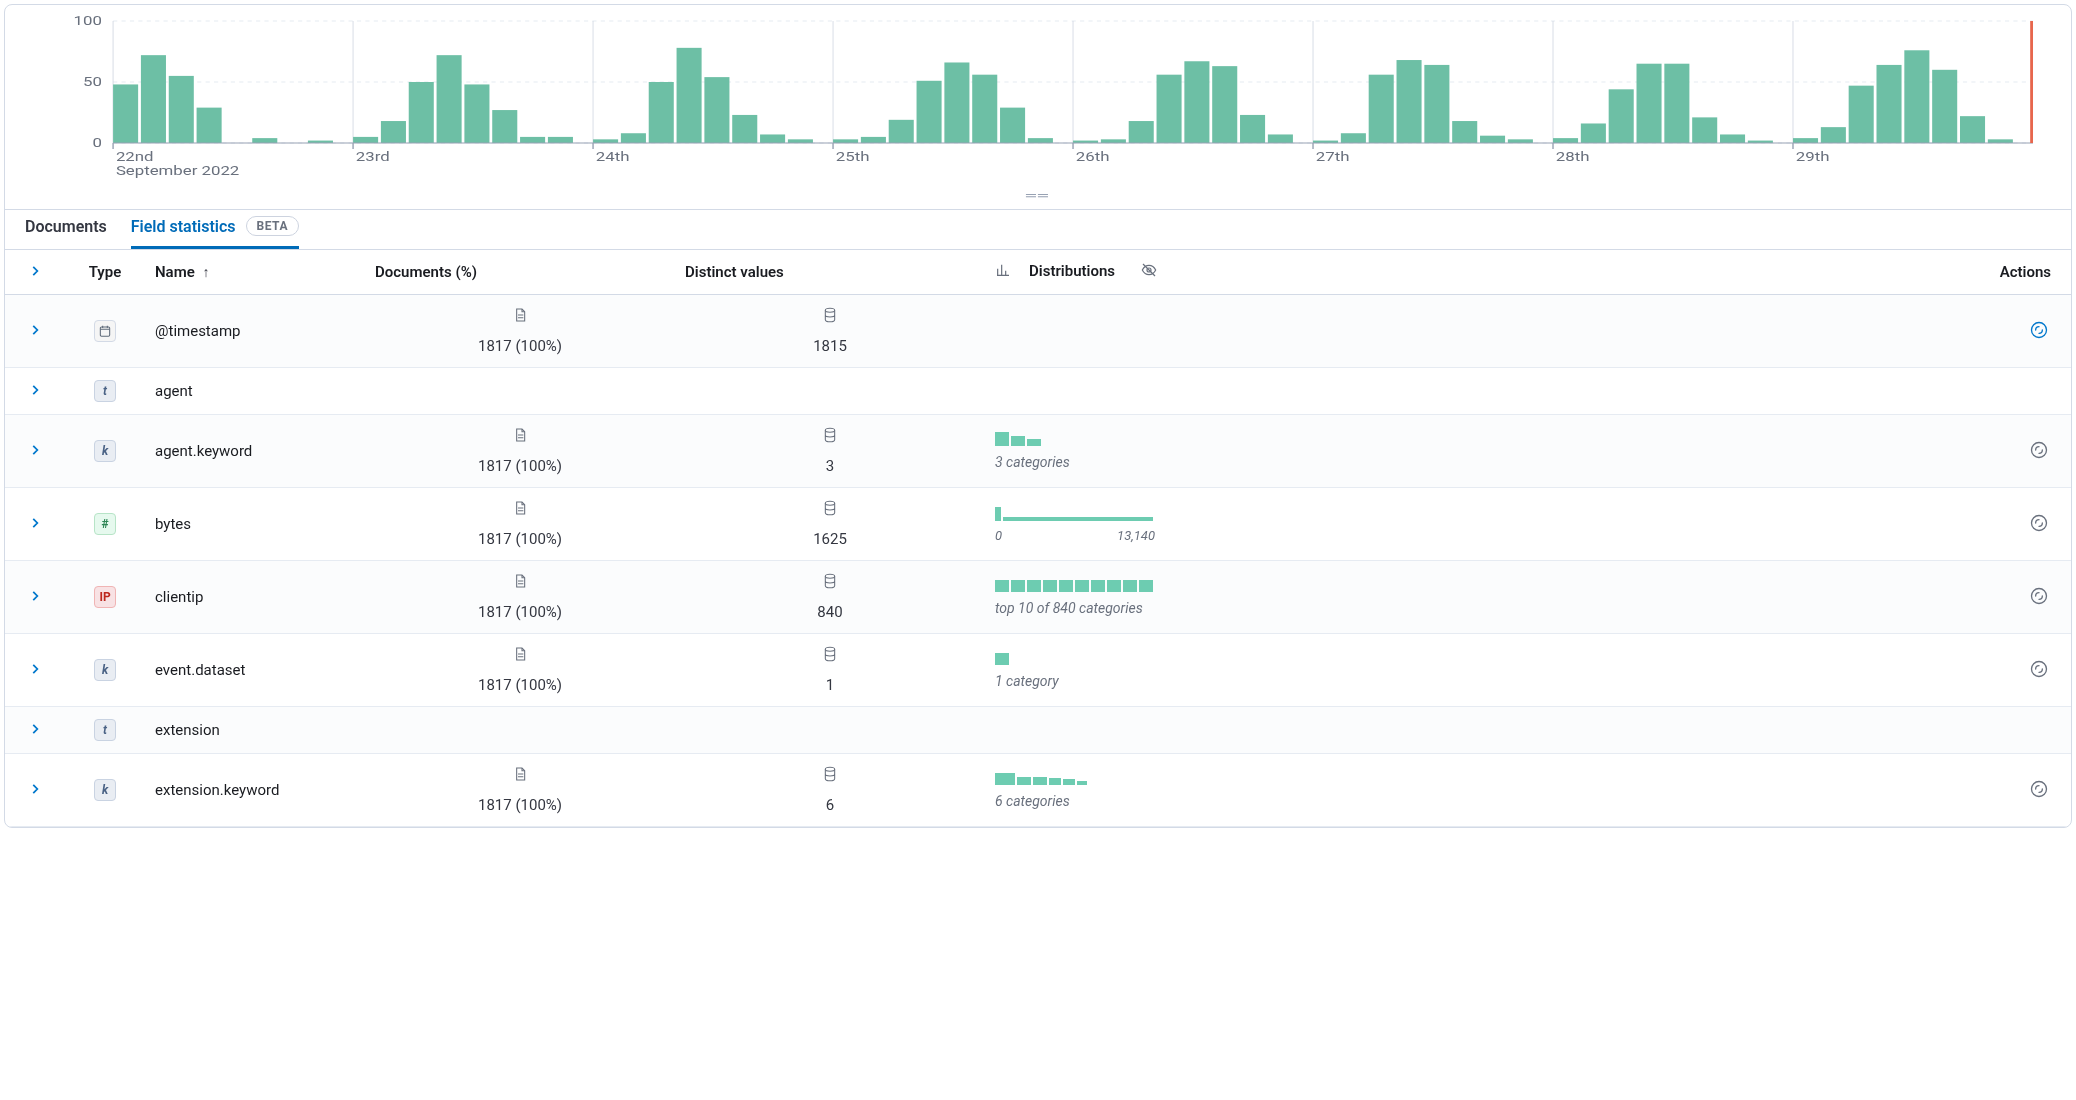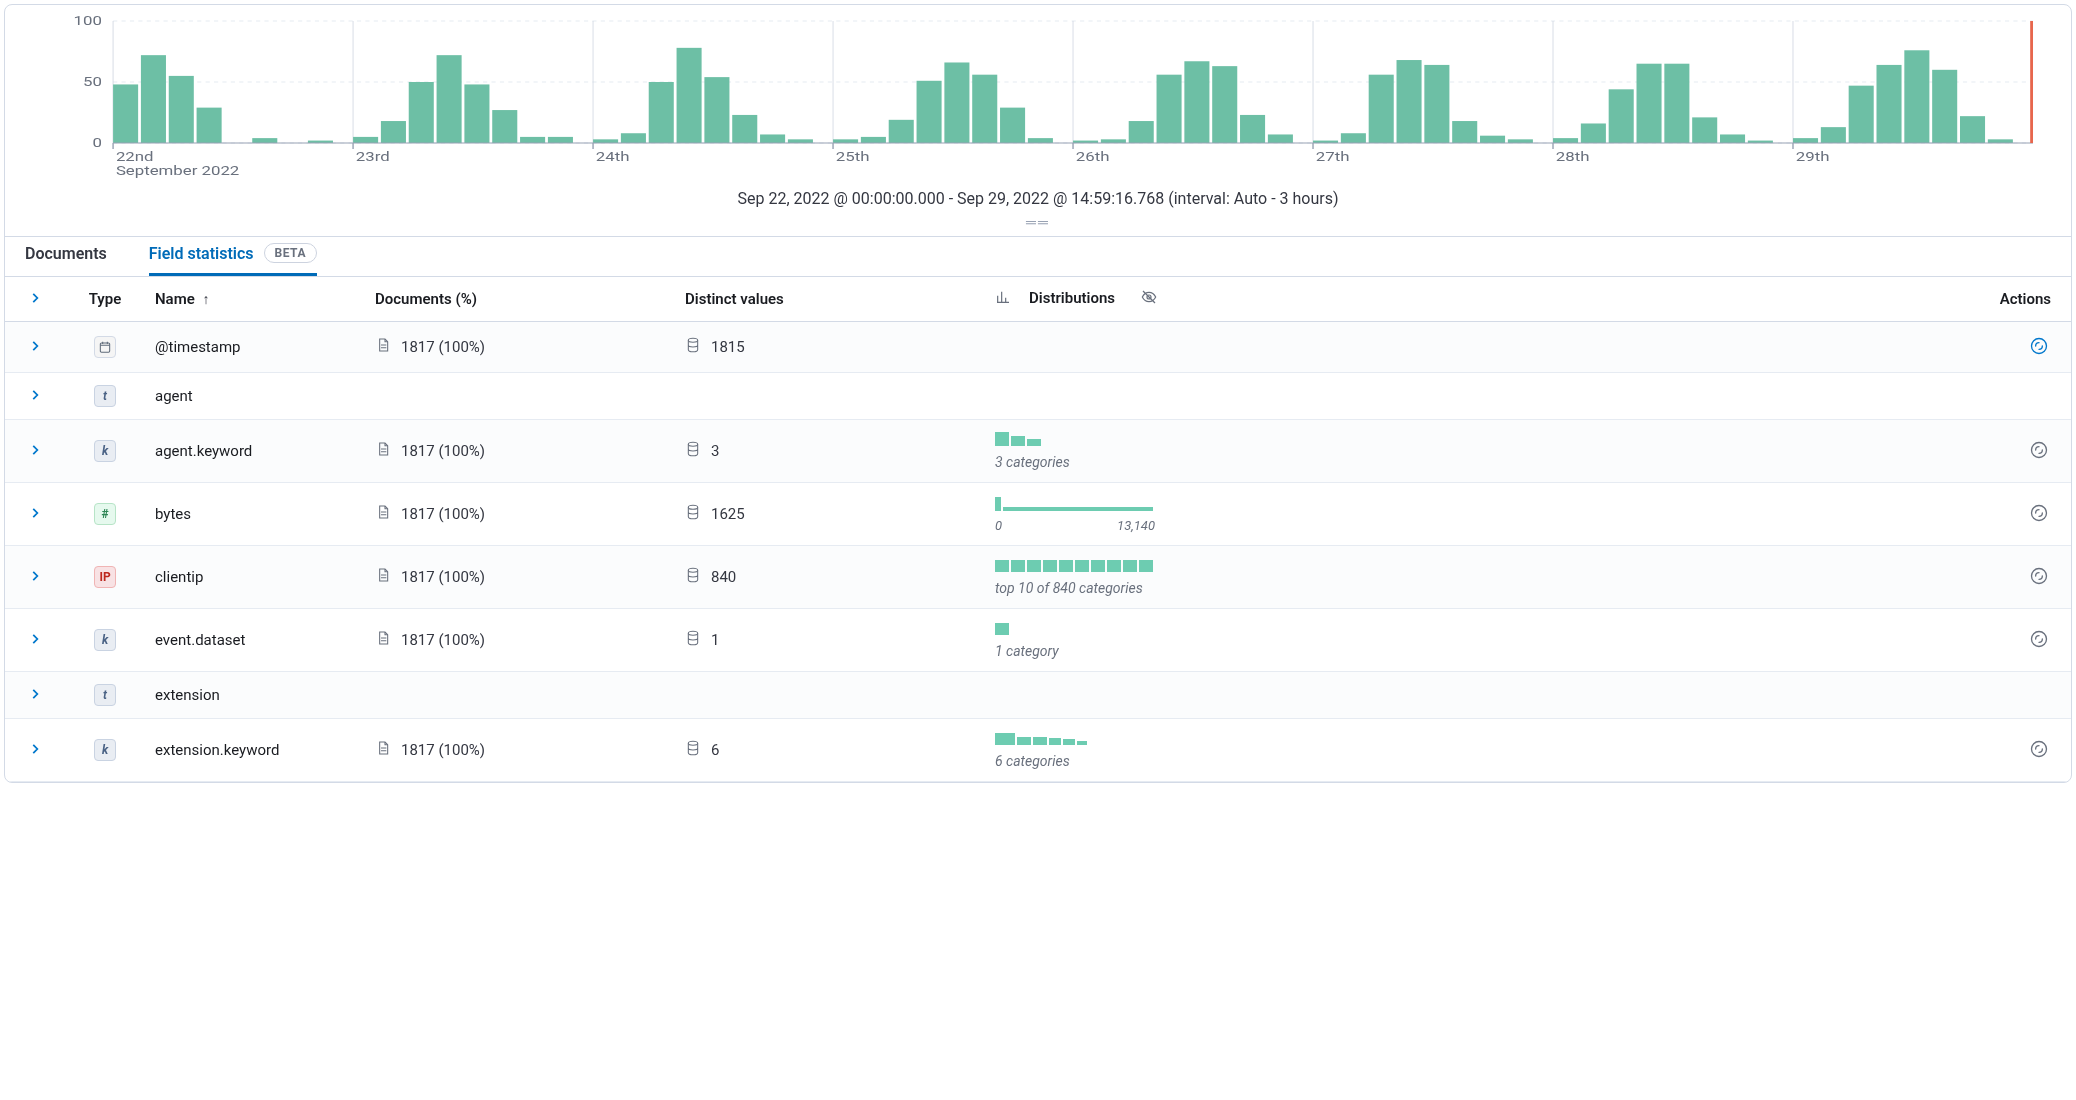--- a/index.html
+++ b/index.html
@@ -81,21 +81,20 @@
     color: #343741;
     cursor: pointer;
     border-bottom: 3px solid transparent;
     display: inline-flex;
     align-items: center;
     gap: 10px;
   }
   .tab.active {
     color: var(--accent-strong);
     border-bottom-color: var(--accent-strong);
-    margin-left: 18px;
   }
   .badge {
     font-size: 12px;
     font-weight: 700;
     color: #69707d;
     background: var(--badge-bg);
     border: 1px solid var(--badge-border);
     border-radius: 14px;
     padding: 2px 10px;
     letter-spacing: 0.5px;
@@ -142,21 +141,21 @@
     font-size: 12px; font-weight: 700;
     border: 1px solid transparent;
   }
   .tok-keyword { background:#e9edf3; color:#4a6285; border-color:#c9d3e2;}
   .tok-text    { background:#e9edf3; color:#4a6285; border-color:#c9d3e2;}
   .tok-number  { background:#e6f9ee; color:#2e8555; border-color:#b7e4c7;}
   .tok-ip      { background:#f8e2e4; color:#bd271e; border-color:#f0b4b4;}
   .tok-date    { background:#f5f5f5; color:#5f6b7a; border-color:#d3dae6;}
   .tok-date svg { width:14px; height:14px; }
 
-  .cell-with-icon { display:flex; align-items:center; gap:10px; color:#343741; }
+  .cell-with-icon { display:flex; align-items:center; gap:10px; color:#343741;flex-direction:column; }
   .cell-with-icon svg { width:16px; height:16px; color:#69707d; flex-shrink:0; }
 
   .mini-bars { display:flex; align-items:flex-end; gap:2px; height:14px; }
   .mini-bars span { display:inline-block; background: var(--green-light); }
   .mini-hist { height:18px; }
   .viz-label { font-size: 14px; color: var(--text-subdued); font-style: italic; margin-top:8px;}
   .viz-range { display:flex; justify-content:space-between; font-size:13px; color:var(--text-subdued); font-style: italic; width:160px; margin-top:1px;}
 
   .sort-arrow { margin-left:4px; color:#343741; font-size:14px; }
   .eye-off { color:#98a2b3; margin-left:8px; }
@@ -267,21 +266,20 @@
         <rect x="1298.471875" y="72.66" width="17.87484375" height="57.339999999999996" fill="#6dbfa5"></rect>
         <rect x="1318.3328125" y="51.92" width="17.87484375" height="78.08" fill="#6dbfa5"></rect>
         <rect x="1338.19375" y="37.28" width="17.87484375" height="92.72" fill="#6dbfa5"></rect>
         <rect x="1358.0546875" y="56.8" width="17.87484375" height="73.2" fill="#6dbfa5"></rect>
         <rect x="1377.915625" y="103.16" width="17.87484375" height="26.84" fill="#6dbfa5"></rect>
         <rect x="1397.7765625" y="126.34" width="17.87484375" height="3.6599999999999997" fill="#6dbfa5"></rect>
         <line x1="60" x2="1430" y1="130" y2="130" stroke="#98a2b3"></line>
         <text x="62" y="162" font-size="12" fill="#69707d">September 2022</text>
         <rect x="1428" y="8" width="2" height="122" fill="#e7664c"></rect>
       </svg>
-    <div class="chart-caption">Sep 22, 2022 @ 00:00:00.000 - Sep 29, 2022 @ 14:59:16.768 (interval: Auto - 3 hours)</div>
   </div>
   <div class="resize-handle">══</div>
 
   <div class="tabs-row">
     <div class="tab">Documents</div>
     <div class="tab active">
       <span>Field statistics</span>
       <span class="badge">BETA</span>
     </div>
   </div>

